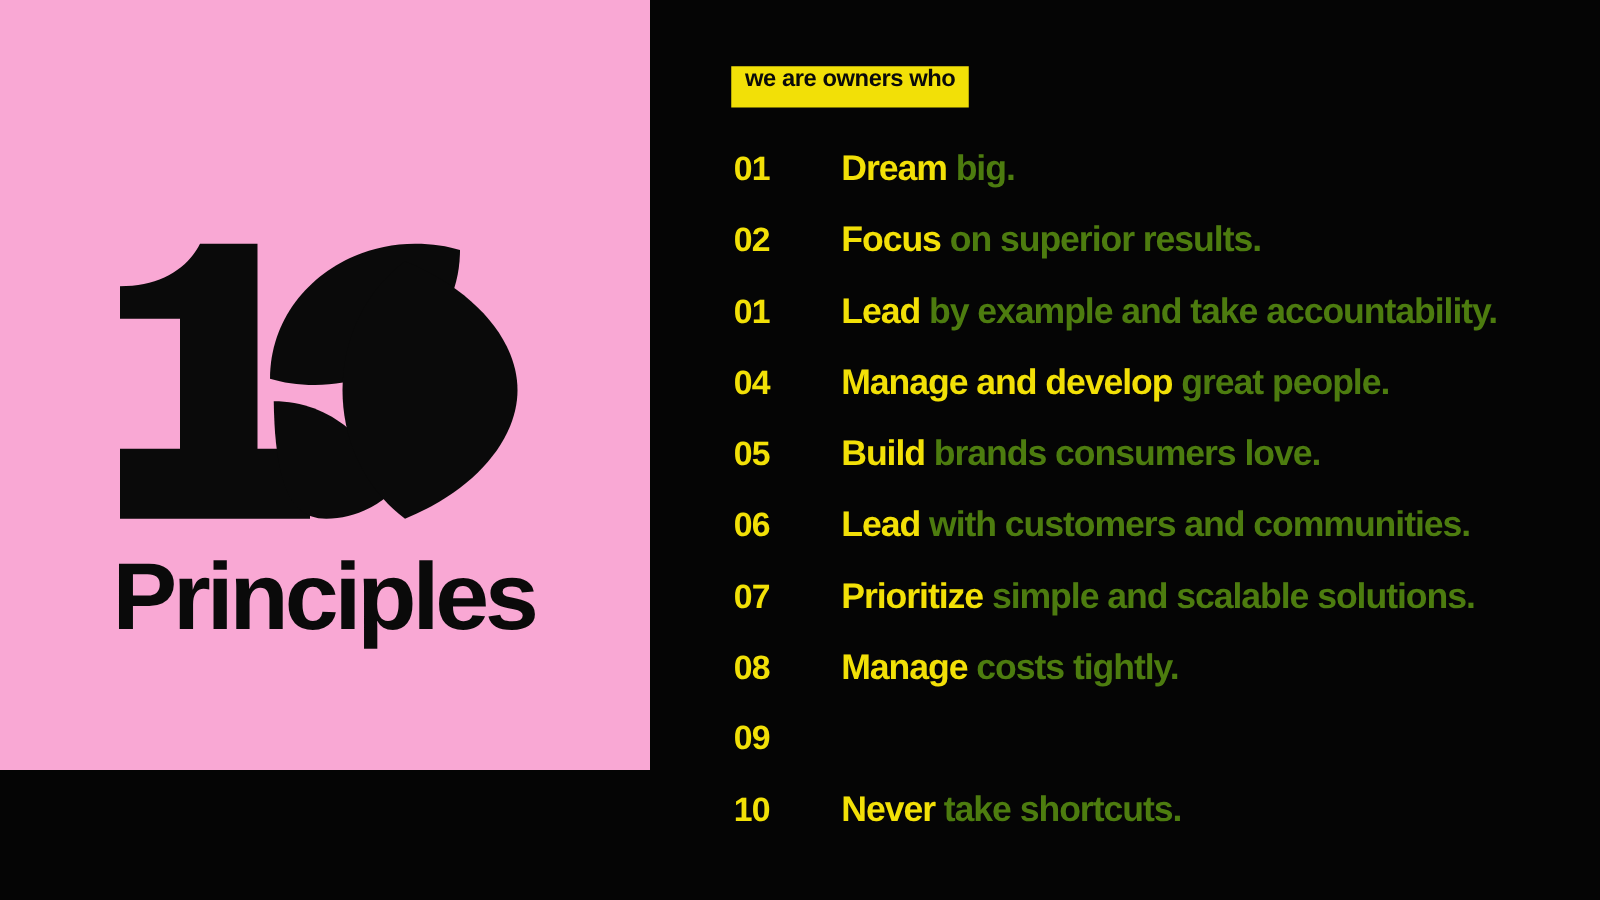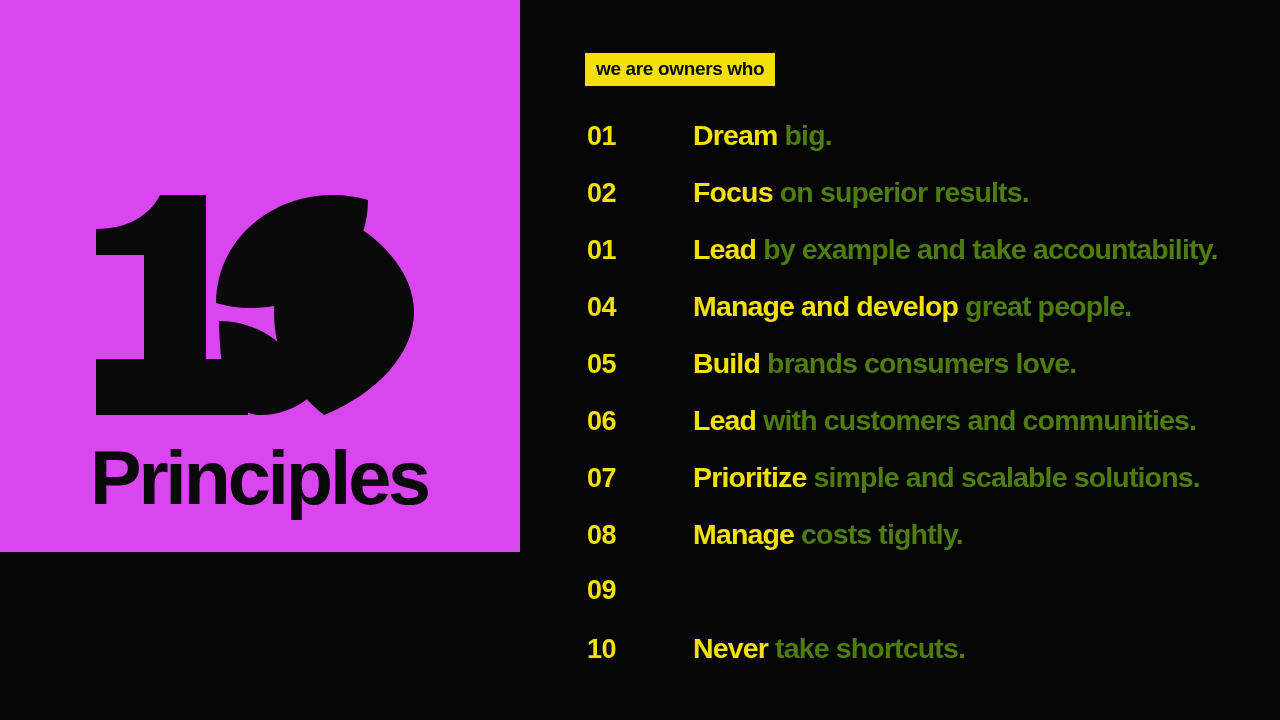--- a/index.html
+++ b/index.html
@@ -18,22 +18,22 @@
     width: 1280px;
     height: 720px;
     display: flex;
     background: #050505;
   }
 
   
   .left-panel {
     position: relative;
     width: 520px;
-    height: 552px;
-    background: #d946ef;
+    height: 616px;
+    background: #f9a8d4;
     flex: 0 0 520px;
   }
   .brand-lockup {
     position: absolute;
     left: 88px;
     top: 193px;
     width: 352px;
   }
   .logo-mark {
     display: block;
@@ -61,21 +61,20 @@
     flex: 1 1 auto;
     height: 720px;
     background: #050505;
   }
   .eyebrow-badge {
     position: absolute;
     left: 65px;
     top: 53px;
     height: 33px;
     display: flex;
-    align-items: center;
     padding: 0 11px 2px 11px;
     background: #F2E007;
     box-sizing: border-box;
   }
   .eyebrow-text {
     font-family: "Liberation Sans", sans-serif;
     font-weight: bold;
     font-size: 19px;
     letter-spacing: -0.35px;
     color: #0A0A0A;
@@ -85,21 +84,20 @@
   .principles-list {
     position: absolute;
     left: 0;
     top: 119px;
     width: 100%;
   }
   .principle-row {
     display: flex;
     align-items: baseline;
     height: 57px;
-    gap: 20px;
   }
   .principle-number {
     flex: 0 0 auto;
     width: 86px;
     padding-left: 67px;
     box-sizing: border-box;
     font-family: "Liberation Sans", sans-serif;
     font-weight: bold;
     font-size: 27px;
     letter-spacing: -0.6px;

